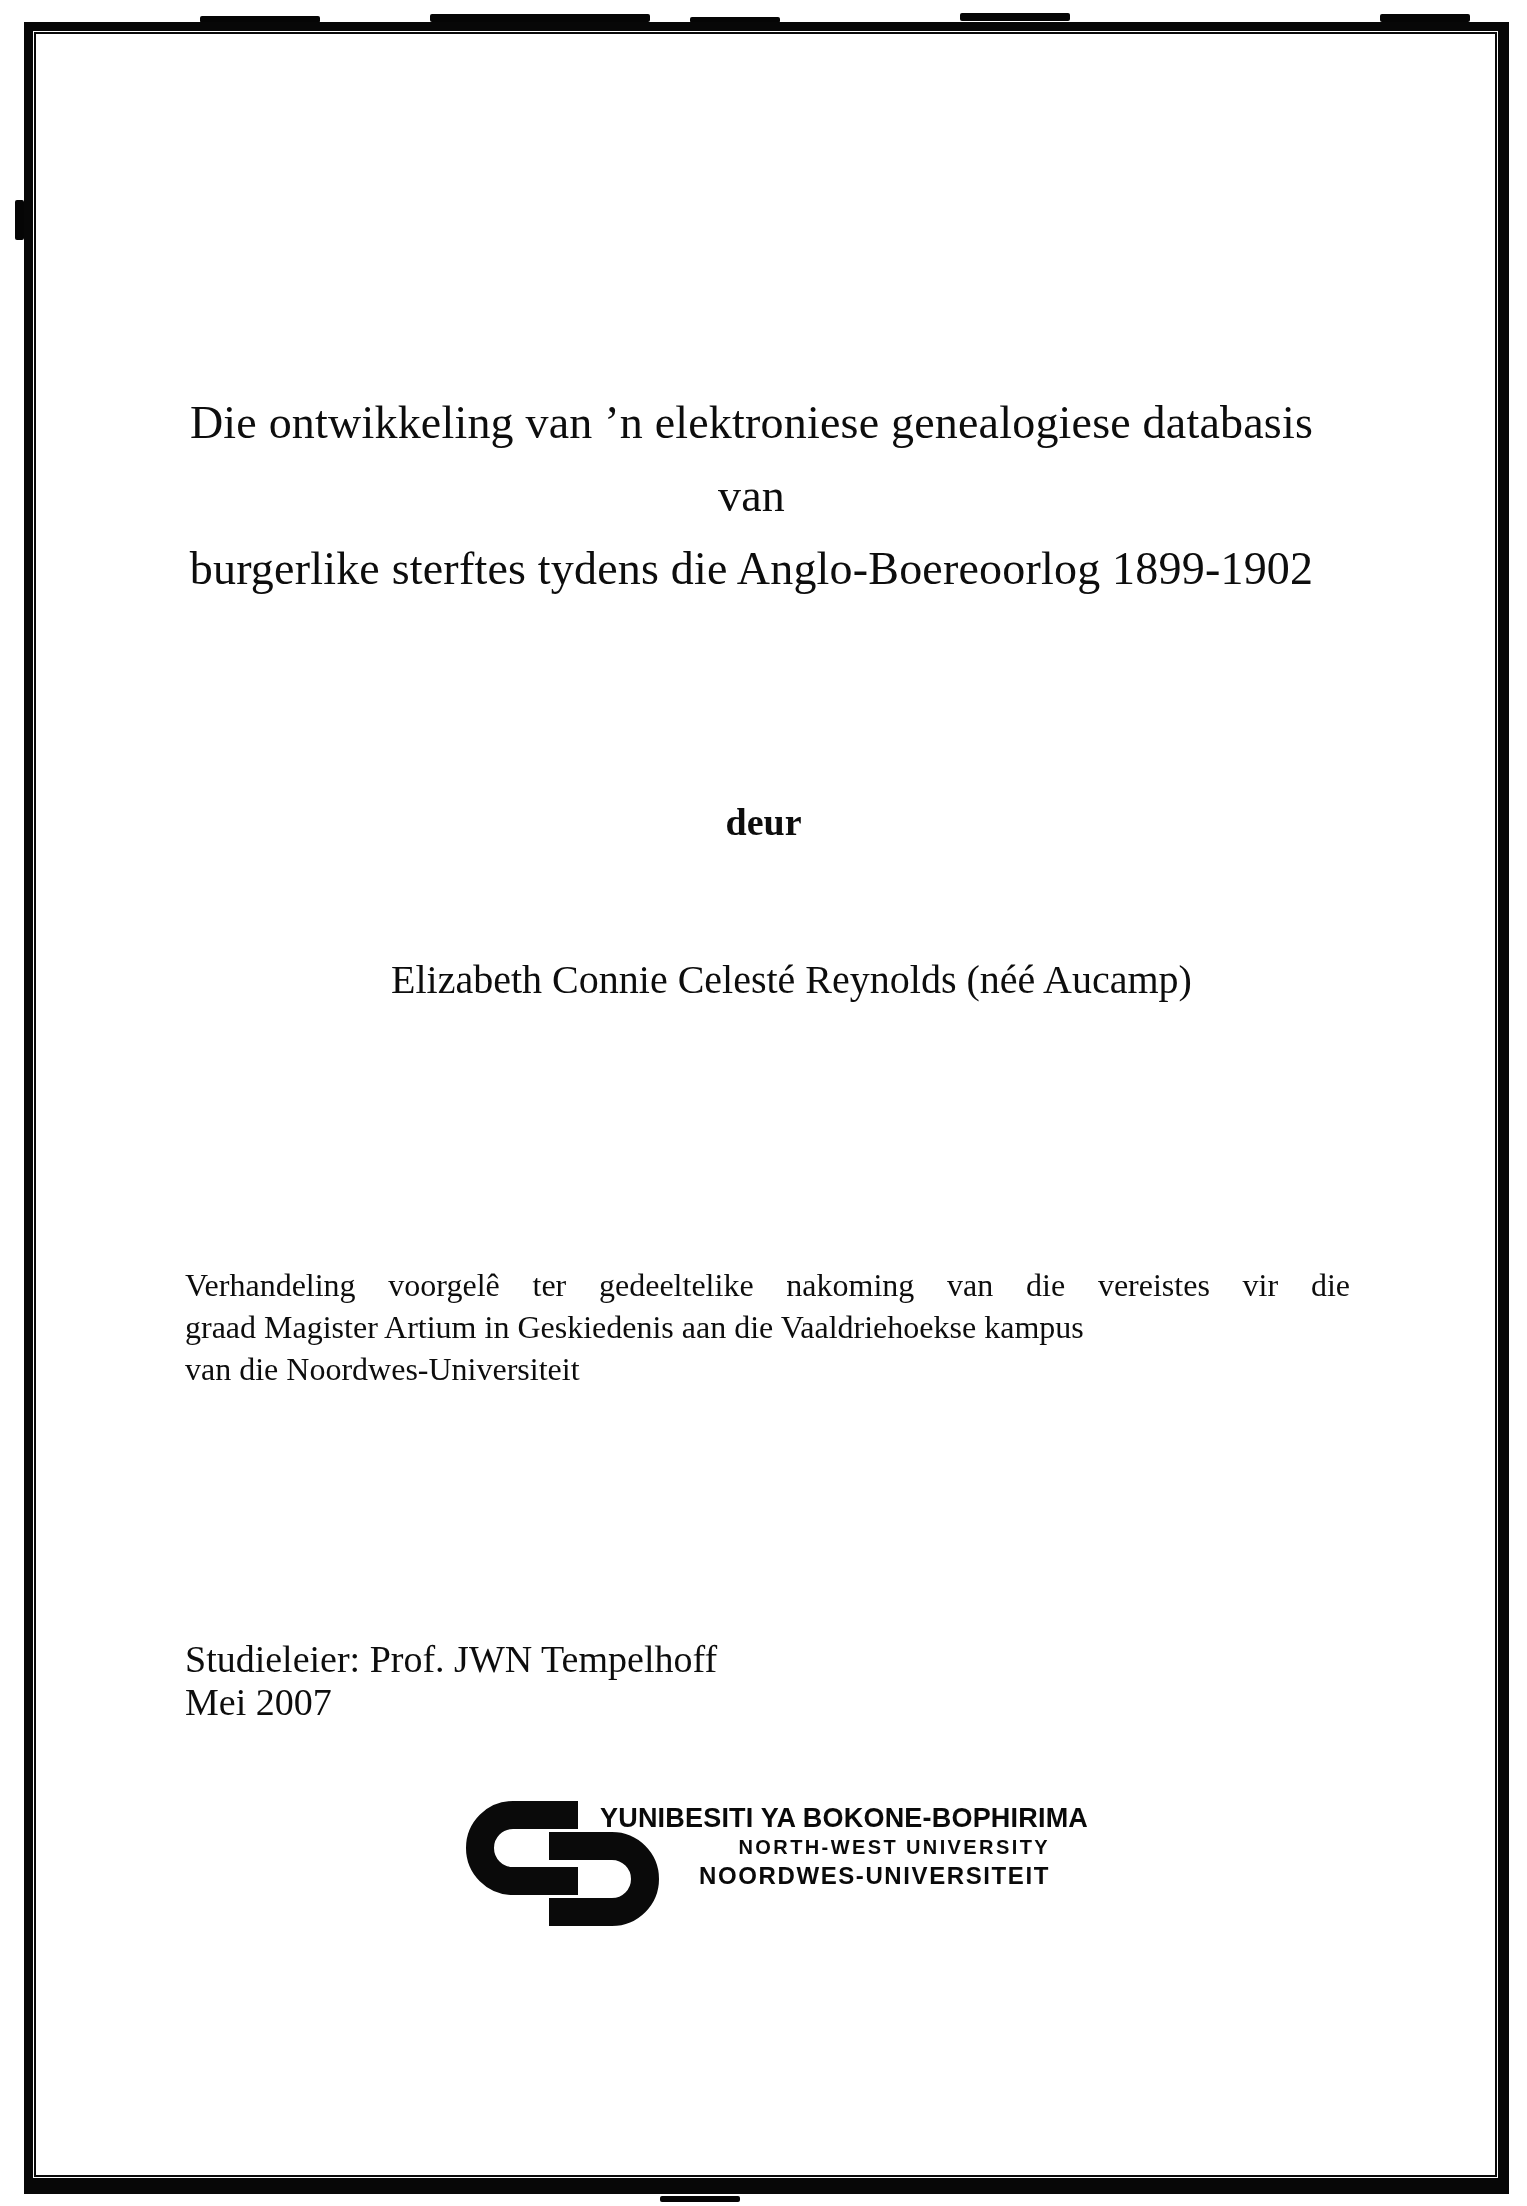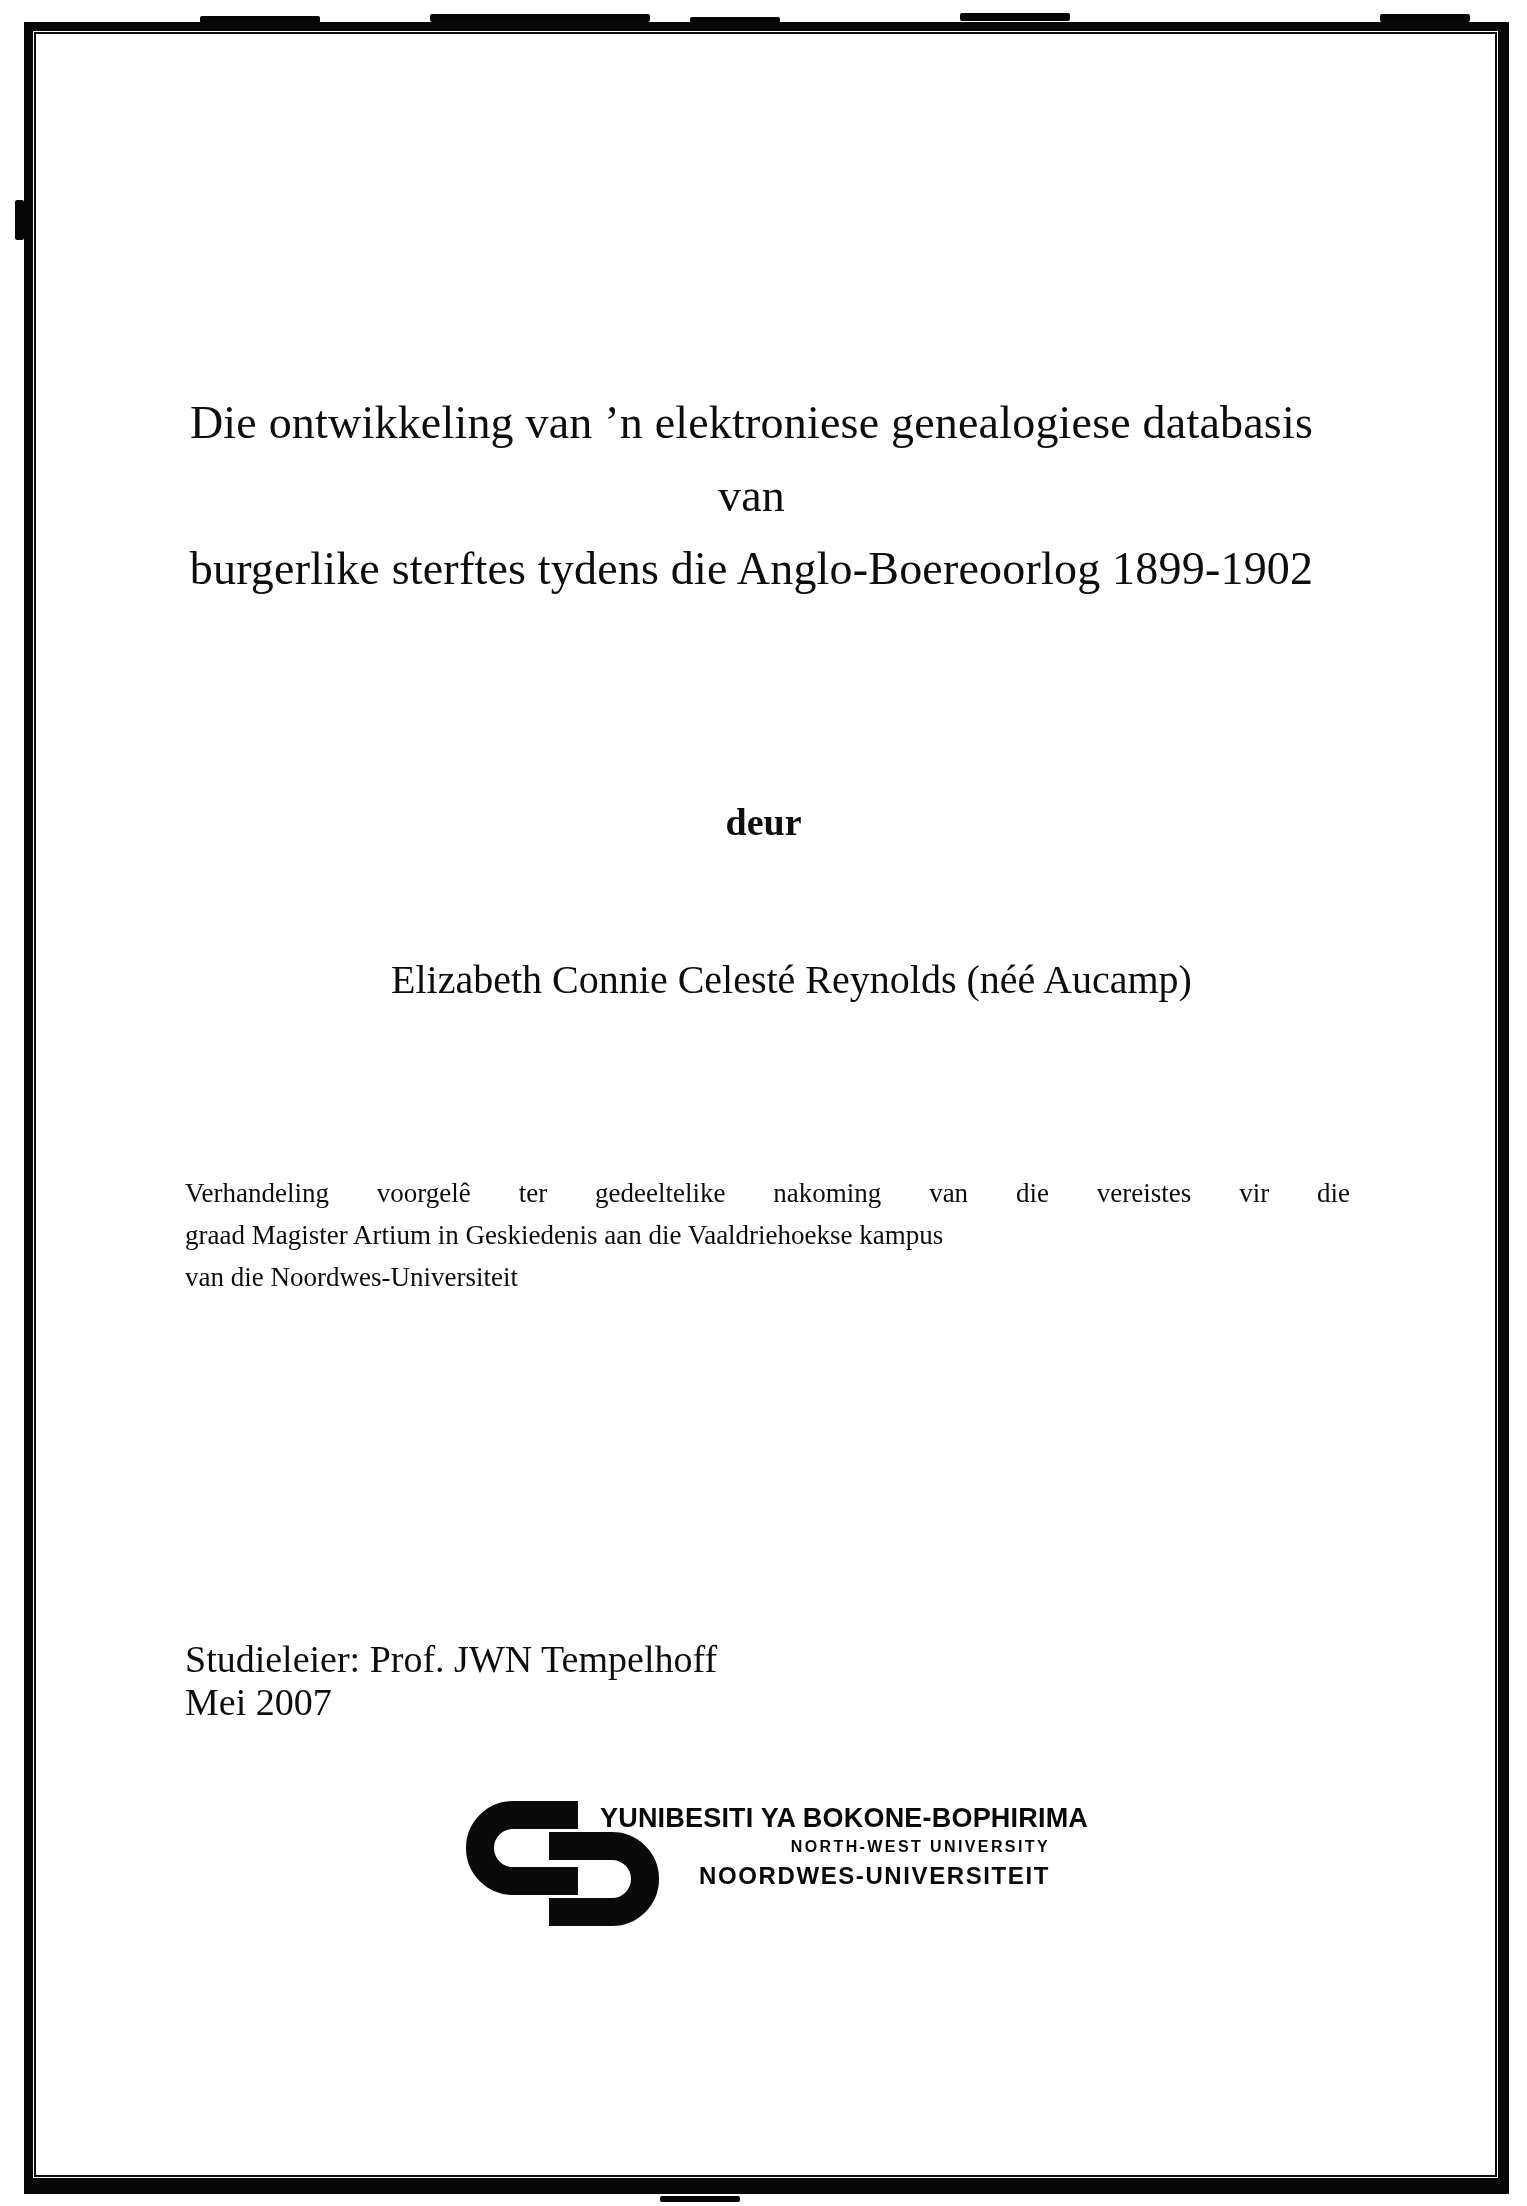--- a/index.html
+++ b/index.html
@@ -44,22 +44,22 @@
   .author {
     position: absolute;
     top: 957px; left: 181px; width: 1165px;
     text-align: center;
     font-size: 40px;
     line-height: 46px;
     transform: translateX(28px);
   }
   .statement {
     position: absolute;
-    top: 1172px; left: 185px; width: 1165px;
-    font-size: 27px;
+    top: 1264px; left: 185px; width: 1165px;
+    font-size: 32px;
     line-height: 42px;
   }
   .statement .just { text-align: justify; text-align-last: justify; }
   .it { }
   .supervisor {
     position: absolute;
     top: 1638px; left: 185px;
     font-size: 38px;
     line-height: 43px;
   }
@@ -71,21 +71,21 @@
   .logo-text {
     position: absolute;
     left: 600px; top: 1803px; width: 450px;
     text-align: right;
     font-family: "Liberation Sans", sans-serif;
     font-weight: 700;
     color: #0a0a0a;
     white-space: nowrap;
   }
   .lt1 { font-size: 27px; line-height: 30px; letter-spacing: 0.2px; }
-  .lt2 { font-size: 16px; line-height: 28px; letter-spacing: 2.4px; }
+  .lt2 { font-size: 20px; line-height: 28px; letter-spacing: 2.4px; }
   .lt3 { font-size: 24px; line-height: 29px; letter-spacing: 1.6px; }
   .smudge { position: absolute; background: #050505; border-radius: 2px; }
 </style>
 </head>
 <body>
 
 <div class="page">
 
   <div class="smudge" style="left:200px; top:16px; width:120px; height:7px;"></div>
   <div class="smudge" style="left:430px; top:14px; width:220px; height:8px;"></div>

